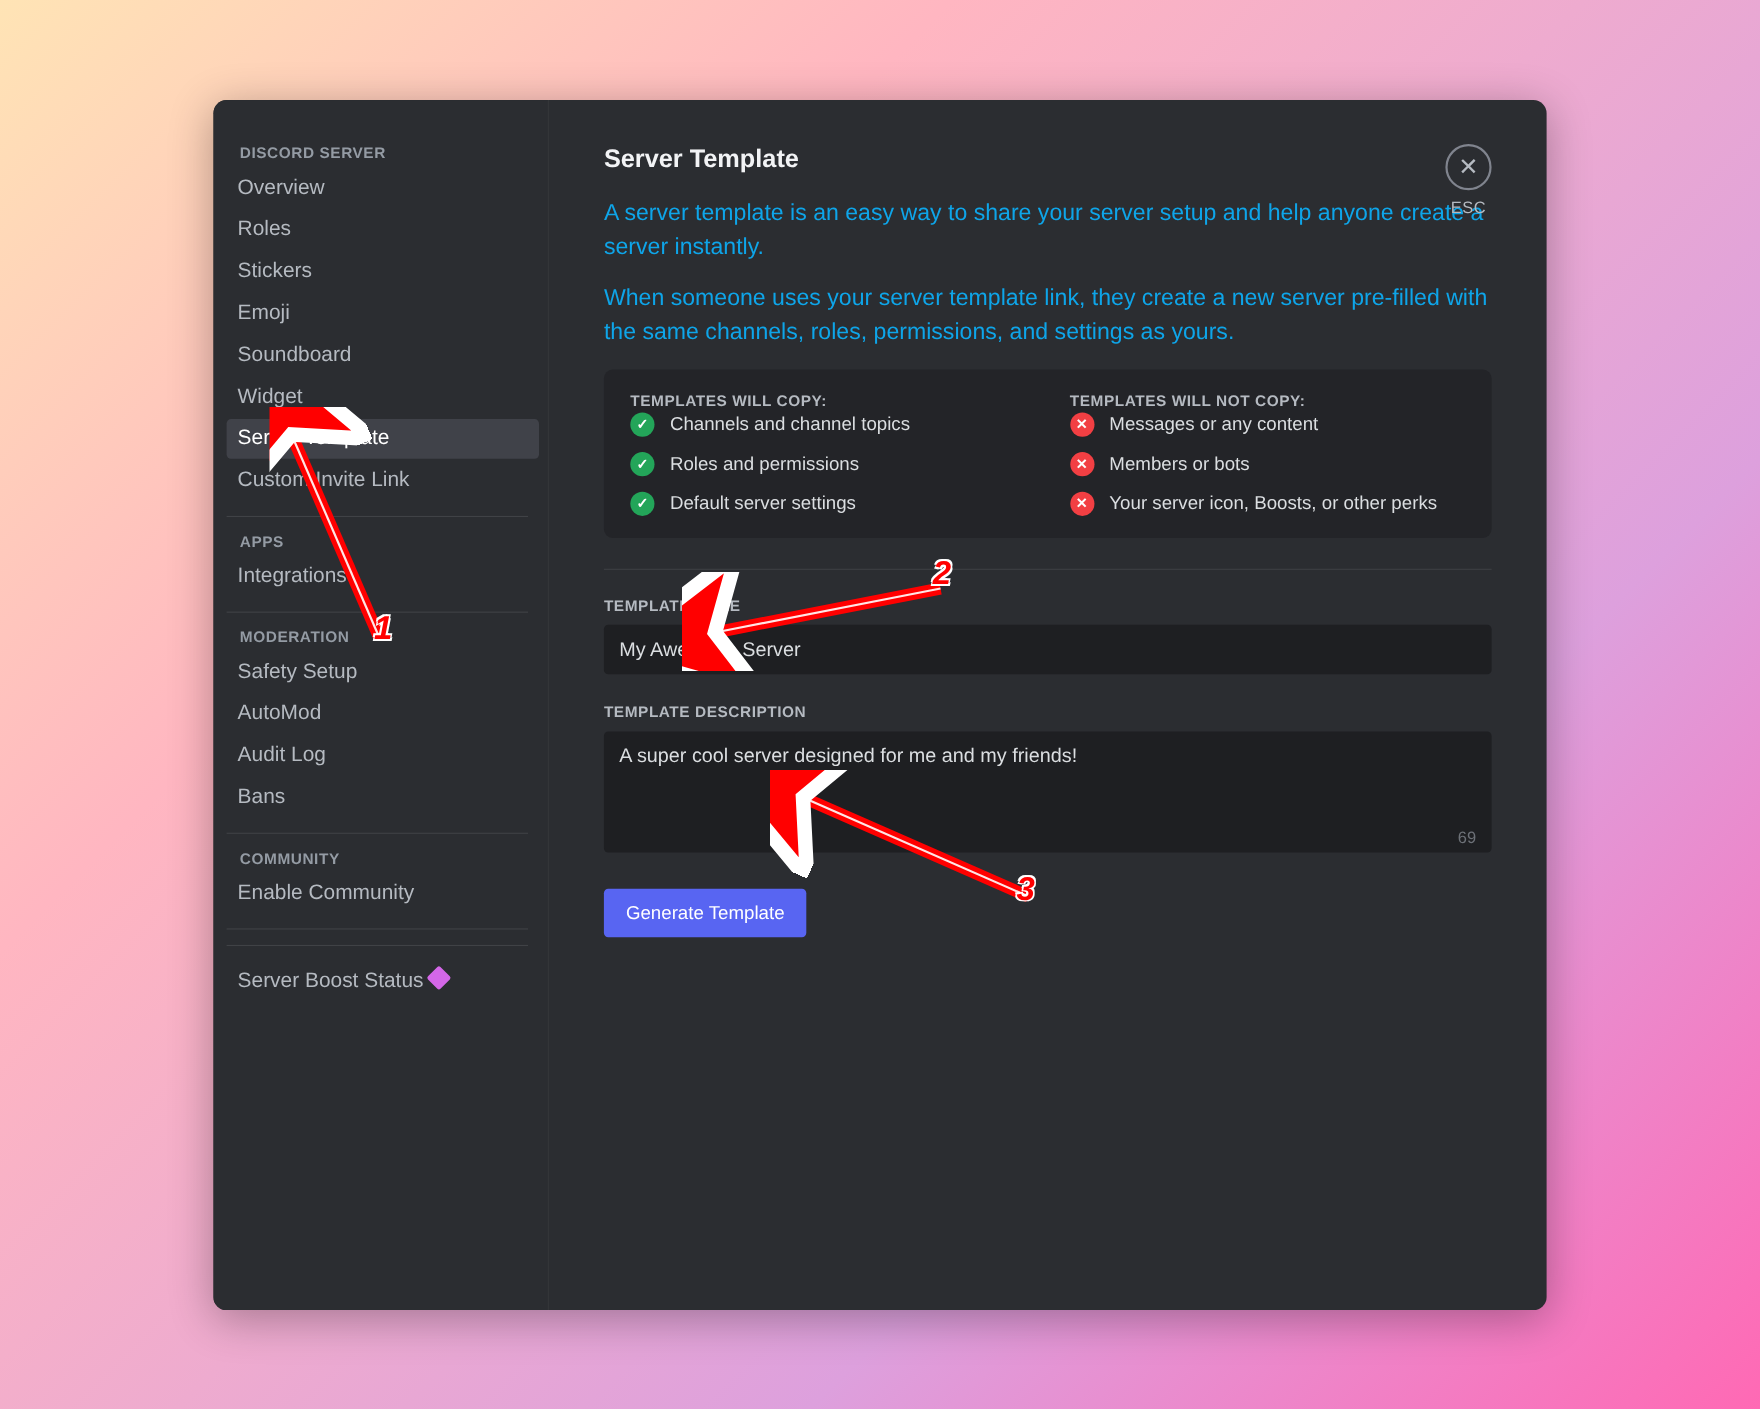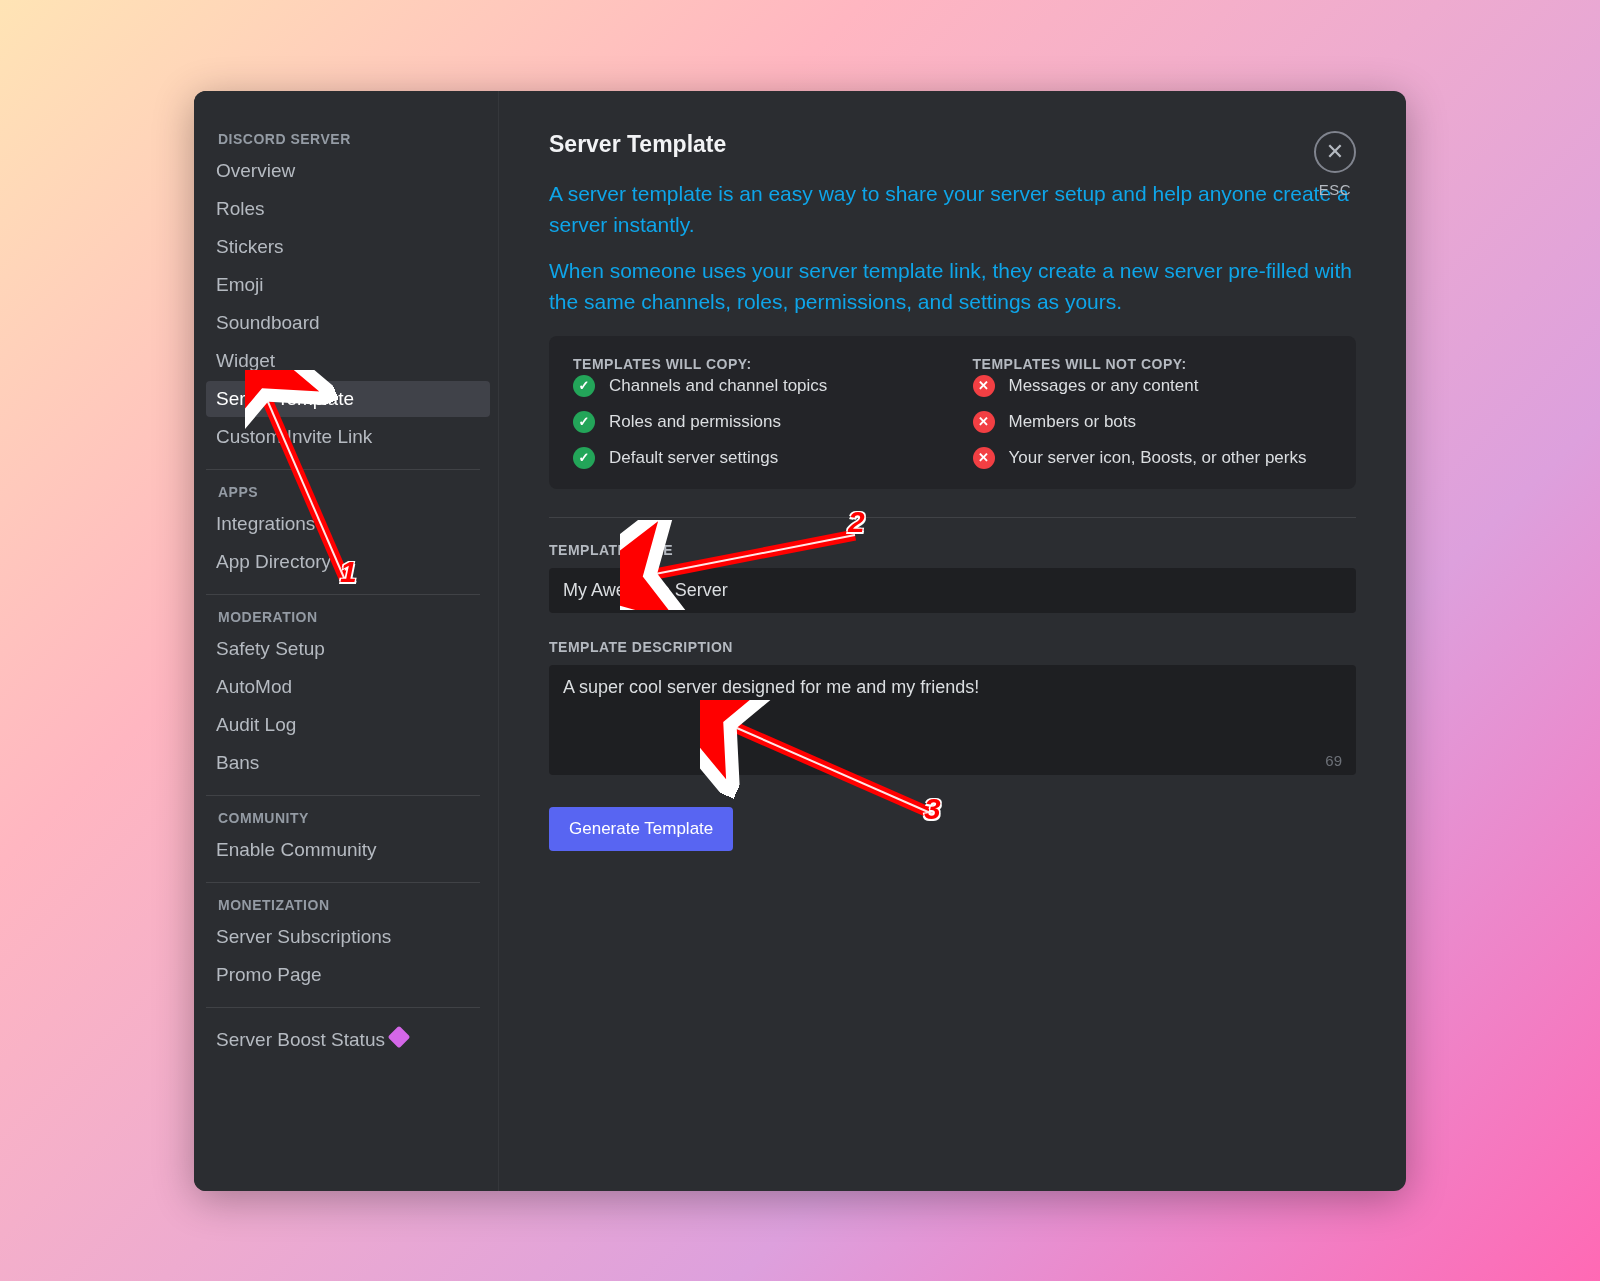--- a/index.html
+++ b/index.html
@@ -230,41 +230,35 @@
       <div class="sidebar-item">Emoji</div>
       <div class="sidebar-item">Soundboard</div>
       <div class="sidebar-item">Widget</div>
       <div class="sidebar-item selected">Server Template</div>
       <div class="sidebar-item">Custom Invite Link</div>
     </div>
     <div class="sidebar-divider"></div>
     <div class="sidebar-group">
       <div class="section-header">Apps</div>
       <div class="sidebar-item">Integrations</div>
-      <div class="sidebar-item">App Directory</div>
     </div>
     <div class="sidebar-divider"></div>
     <div class="sidebar-group">
       <div class="section-header">Moderation</div>
       <div class="sidebar-item">Safety Setup</div>
       <div class="sidebar-item">AutoMod</div>
       <div class="sidebar-item">Audit Log</div>
       <div class="sidebar-item">Bans</div>
     </div>
     <div class="sidebar-divider"></div>
     <div class="sidebar-group">
       <div class="section-header">Community</div>
       <div class="sidebar-item">Enable Community</div>
     </div>
     <div class="sidebar-divider"></div>
-    <div class="sidebar-group">
-      <div class="section-header">Monetization</div>
-      <div class="sidebar-item">Server Subscriptions</div>
-      <div class="sidebar-item">Promo Page</div>
-    </div>
     <div class="sidebar-divider"></div>
     <div class="sidebar-group">
       <div class="sidebar-item boost-row">
         <span>Server Boost Status</span>
         <span class="boost-icon"></span>
       </div>
     </div>
   </div>
 
   <div class="content">

